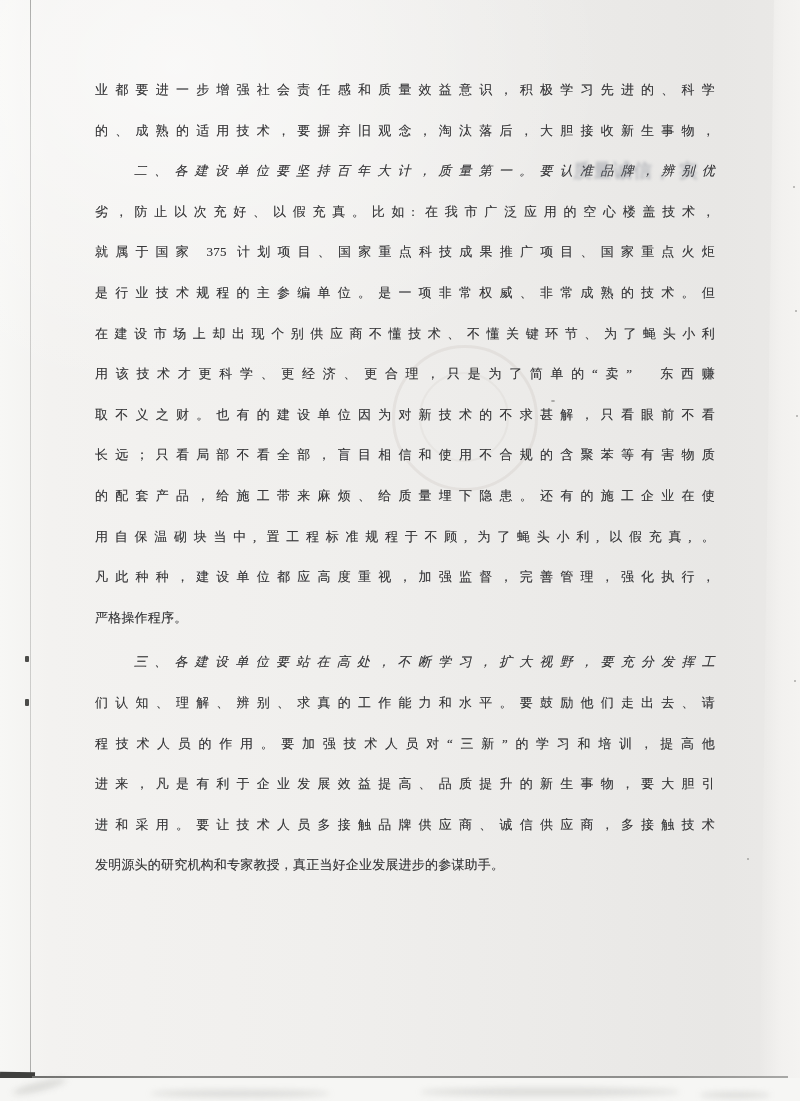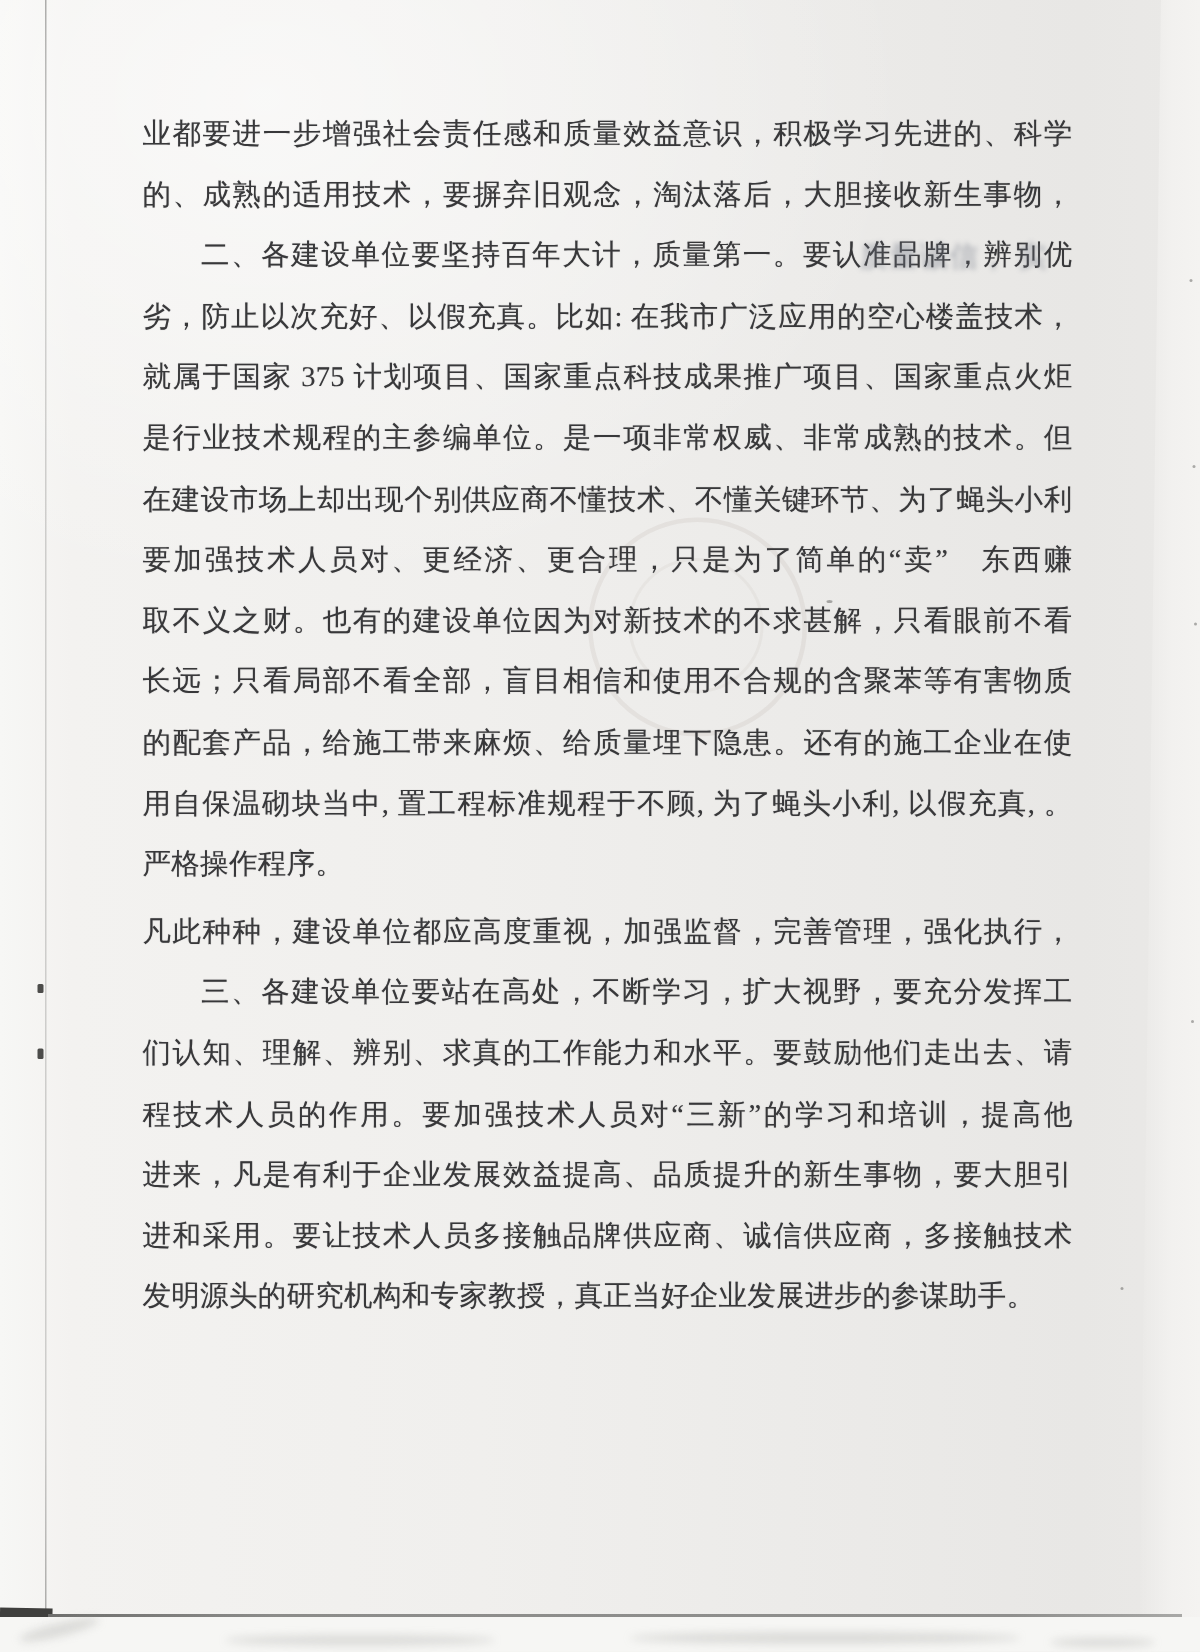--- a/index.html
+++ b/index.html
@@ -25,28 +25,28 @@
     position: absolute; top: 0; left: 758px; width: 42px; height: 1078px;
     background: linear-gradient(to right, rgba(242,241,239,0), #f2f1ef 55%, #f4f3f1 100%);
     clip-path: polygon(38% 0, 100% 0, 100% 100%, 4% 100%);
   }
   
   .textblock {
     position: absolute; left: 95px; top: 70px; width: 620px;
     color: #38383a;
   }
   .line {
-    font-size: 19px;
+    font-size: 13px;
     line-height: 40.6px;
     text-align: justify;
     text-align-last: justify;
     letter-spacing: 0.2px;
     text-shadow: 0 0 0.6px rgba(56,56,60,0.45);
   }
-  .line.indent { text-indent: 39px; }
+  .line.indent { text-indent: 39px; font-style: italic; }
   .line.last { text-align-last: left; margin-bottom: 4px; }
   
   .fold-line {
     position: absolute; left: 30px; top: 0; width: 1px; height: 1078px;
     background: linear-gradient(to bottom,
       rgba(110,110,108,0.55), rgba(140,140,138,0.38) 12%,
       rgba(140,140,138,0.38) 88%, rgba(110,110,108,0.55));
   }
   .fold-mark { position: absolute; background: #4c4c4a; border-radius: 1px; }
   .fold-mark.m1 { left: 25px; top: 656px; width: 4px; height: 6px; }
@@ -106,27 +106,27 @@
   <div class="stamp"></div>
 
   <div class="textblock" id="textblock">
       <div class="line">业都要进一步增强社会责任感和质量效益意识，积极学习先进的、科学</div>
       <div class="line">的、成熟的适用技术，要摒弃旧观念，淘汰落后，大胆接收新生事物，</div>
       <div class="line indent">二、各建设单位要坚持百年大计，质量第一。要认准品牌，辨别优</div>
       <div class="line">劣，防止以次充好、以假充真。比如: 在我市广泛应用的空心楼盖技术，</div>
       <div class="line">就属于国家 375 计划项目、国家重点科技成果推广项目、国家重点火炬</div>
       <div class="line">是行业技术规程的主参编单位。是一项非常权威、非常成熟的技术。但</div>
       <div class="line">在建设市场上却出现个别供应商不懂技术、不懂关键环节、为了蝇头小利</div>
-      <div class="line">要加强技术人员对、更经济、更合理，只是为了简单的“卖”　东西赚</div>
+      <div class="line">用该技术才更科学、更经济、更合理，只是为了简单的“卖”　东西赚</div>
       <div class="line">取不义之财。也有的建设单位因为对新技术的不求甚解，只看眼前不看</div>
       <div class="line">长远；只看局部不看全部，盲目相信和使用不合规的含聚苯等有害物质</div>
       <div class="line">的配套产品，给施工带来麻烦、给质量埋下隐患。还有的施工企业在使</div>
       <div class="line">用自保温砌块当中, 置工程标准规程于不顾, 为了蝇头小利, 以假充真, 。</div>
+      <div class="line">凡此种种，建设单位都应高度重视，加强监督，完善管理，强化执行，</div>
       <div class="line last">严格操作程序。</div>
-      <div class="line">凡此种种，建设单位都应高度重视，加强监督，完善管理，强化执行，</div>
       <div class="line indent">三、各建设单位要站在高处，不断学习，扩大视野，要充分发挥工</div>
       <div class="line">们认知、理解、辨别、求真的工作能力和水平。要鼓励他们走出去、请</div>
       <div class="line">程技术人员的作用。要加强技术人员对“三新”的学习和培训，提高他</div>
       <div class="line">进来，凡是有利于企业发展效益提高、品质提升的新生事物，要大胆引</div>
       <div class="line">进和采用。要让技术人员多接触品牌供应商、诚信供应商，多接触技术</div>
       <div class="line last">发明源头的研究机构和专家教授，真正当好企业发展进步的参谋助手。</div>
     </div>
 
   <div class="ghost">质量诚信， 实</div>
 

